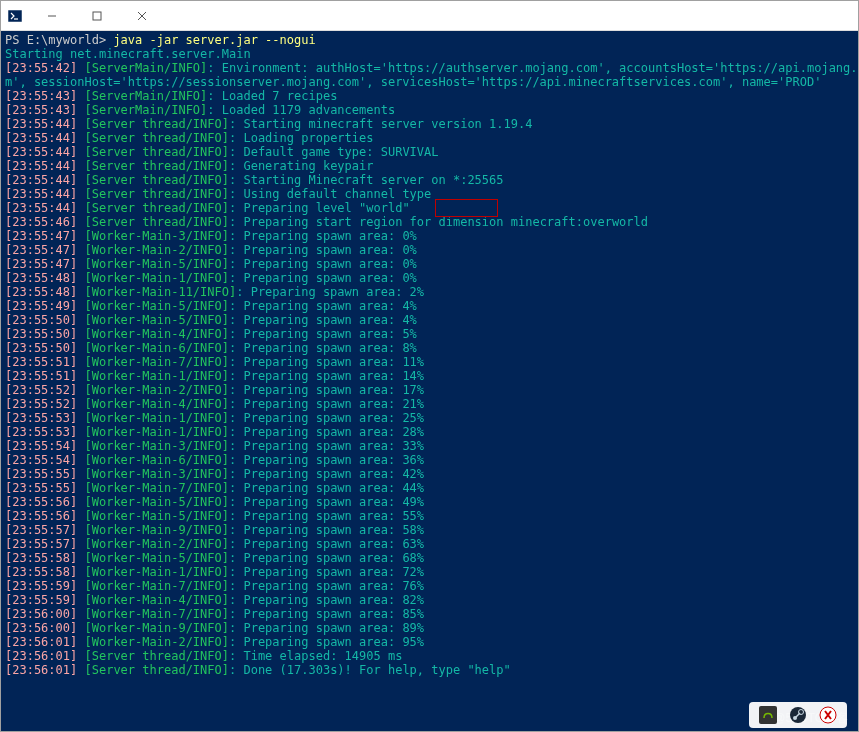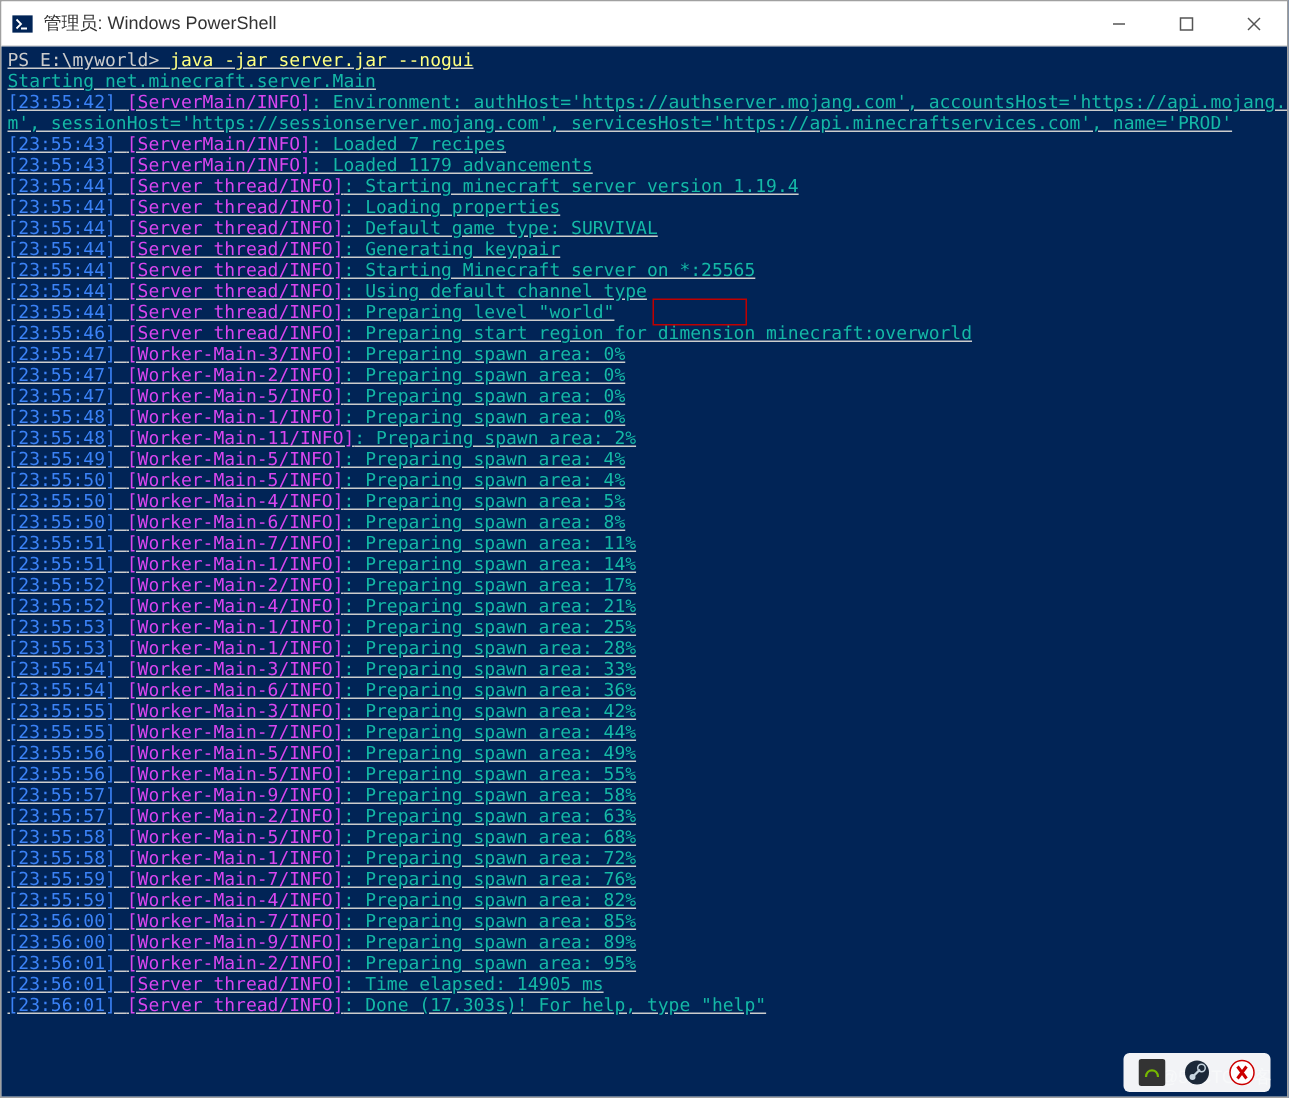--- a/index.html
+++ b/index.html
@@ -68,23 +68,23 @@
       padding: 2px 4px;
       overflow: hidden;
       font-family: "NSimSun", Consolas, monospace;
       font-size: 12px;
       line-height: 14px;
       white-space: pre;
       position: relative;
     }
     .prompt-path { color: #cccccc; }
     .cmd { color: #ffff80; }
-    .line { display: block; text-decoration: underline; }
-    .ts { color: #3b82f6; }
-    .tag-info { color: #d946ef; }
+    .line { display: block; }
+    .ts { color: #fca5a5; }
+    .tag-info { color: #22c55e; }
     .plain { color: #14b8a6; }
     .highlight-box {
       position: absolute;
       border: 1.5px solid #c00000;
       pointer-events: none;
     }
     .tray {
       position: absolute;
       bottom: 4px;
       right: 12px;
@@ -117,21 +117,20 @@
 
 <div class="window">
   <div class="titlebar">
     <span class="titlebar-icon">
       <svg width="16" height="16" viewBox="0 0 16 16">
         <rect x="1" y="2" width="14" height="12" fill="#012456" stroke="#fff" stroke-width="0.5"></rect>
         <path d="M4 5 L7 8 L4 11" stroke="#fff" stroke-width="1.2" fill="none"></path>
         <line x1="7" y1="11" x2="11" y2="11" stroke="#fff" stroke-width="1.2"></line>
       </svg>
     </span>
-    <span class="titlebar-title">管理员: Windows PowerShell</span>
     <div class="window-controls">
       <div class="win-btn">
         <svg width="10" height="10">
             <line x1="1" y1="5" x2="9" y2="5" stroke-width="1"></line>
           </svg>
       </div>
       <div class="win-btn">
         <svg width="10" height="10">
             <rect x="1" y="1" width="8" height="8" fill="none" stroke-width="1"></rect>
           </svg>

